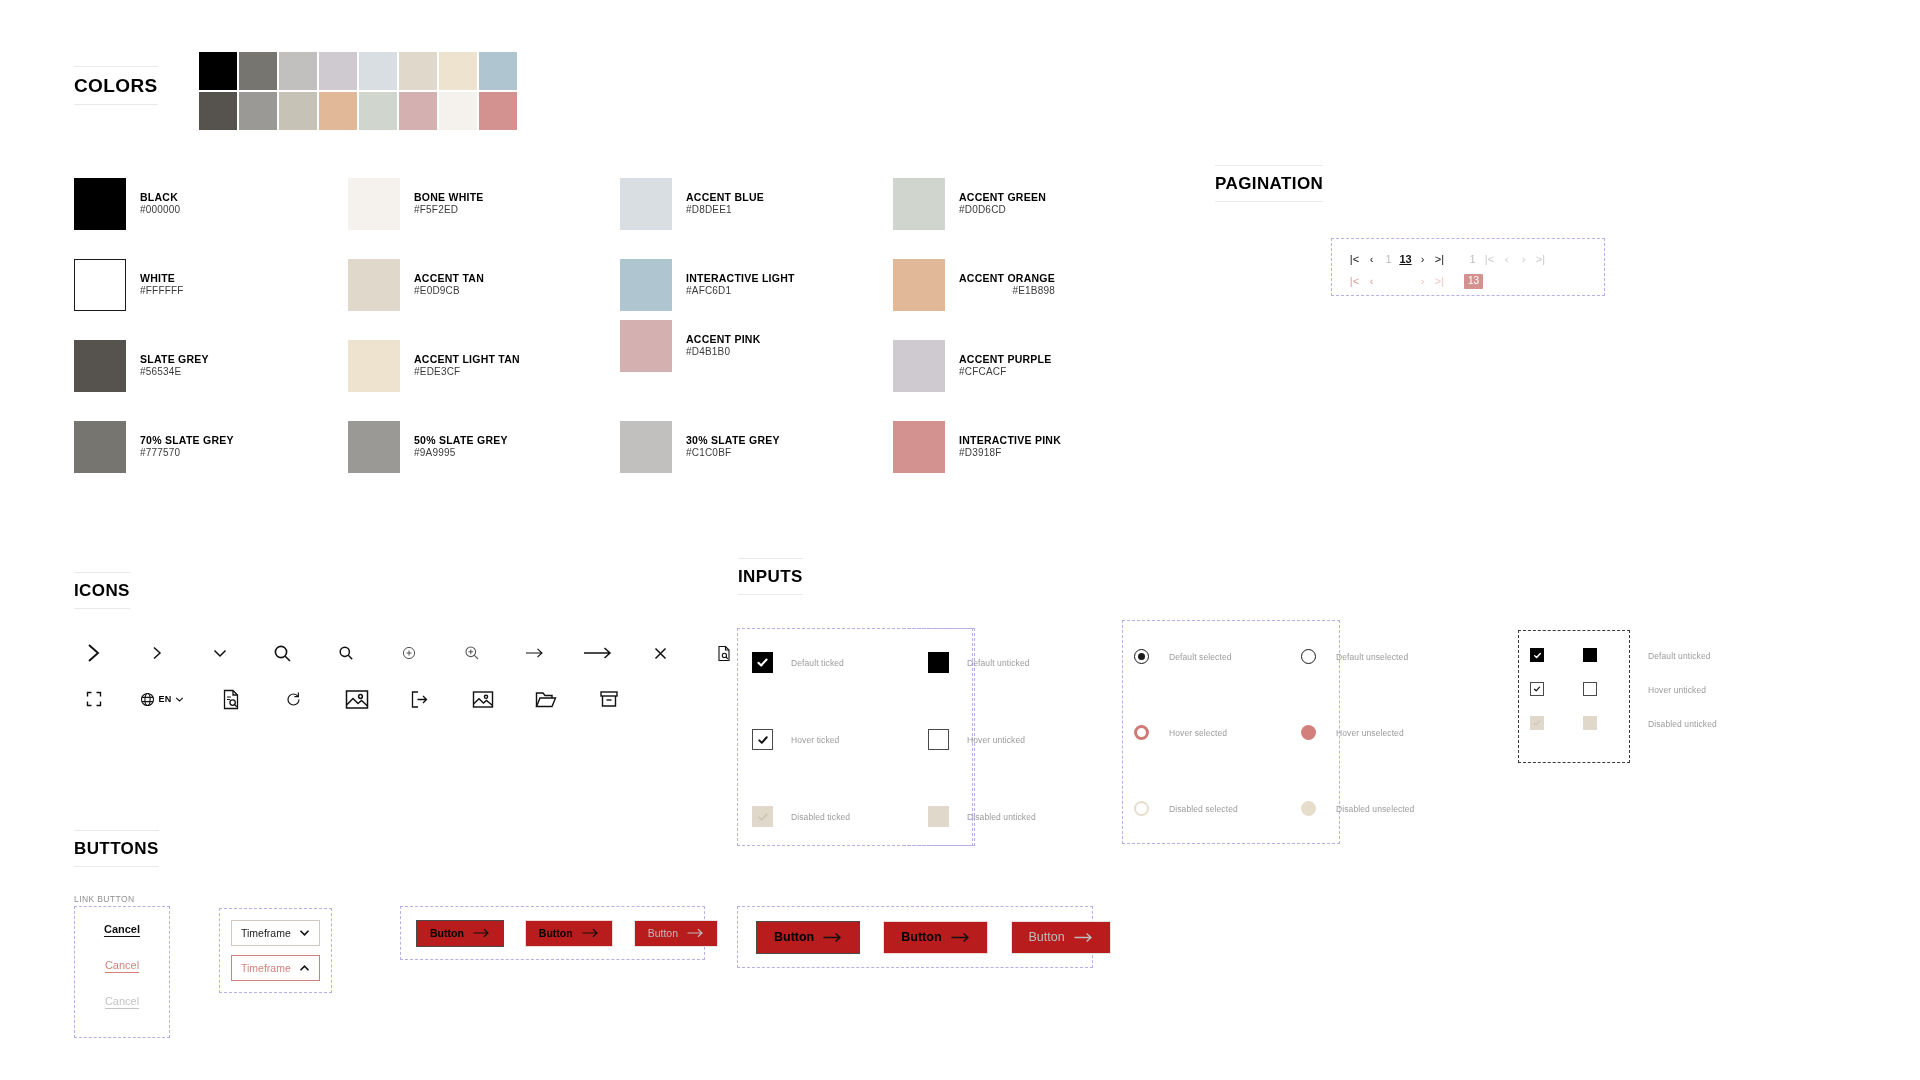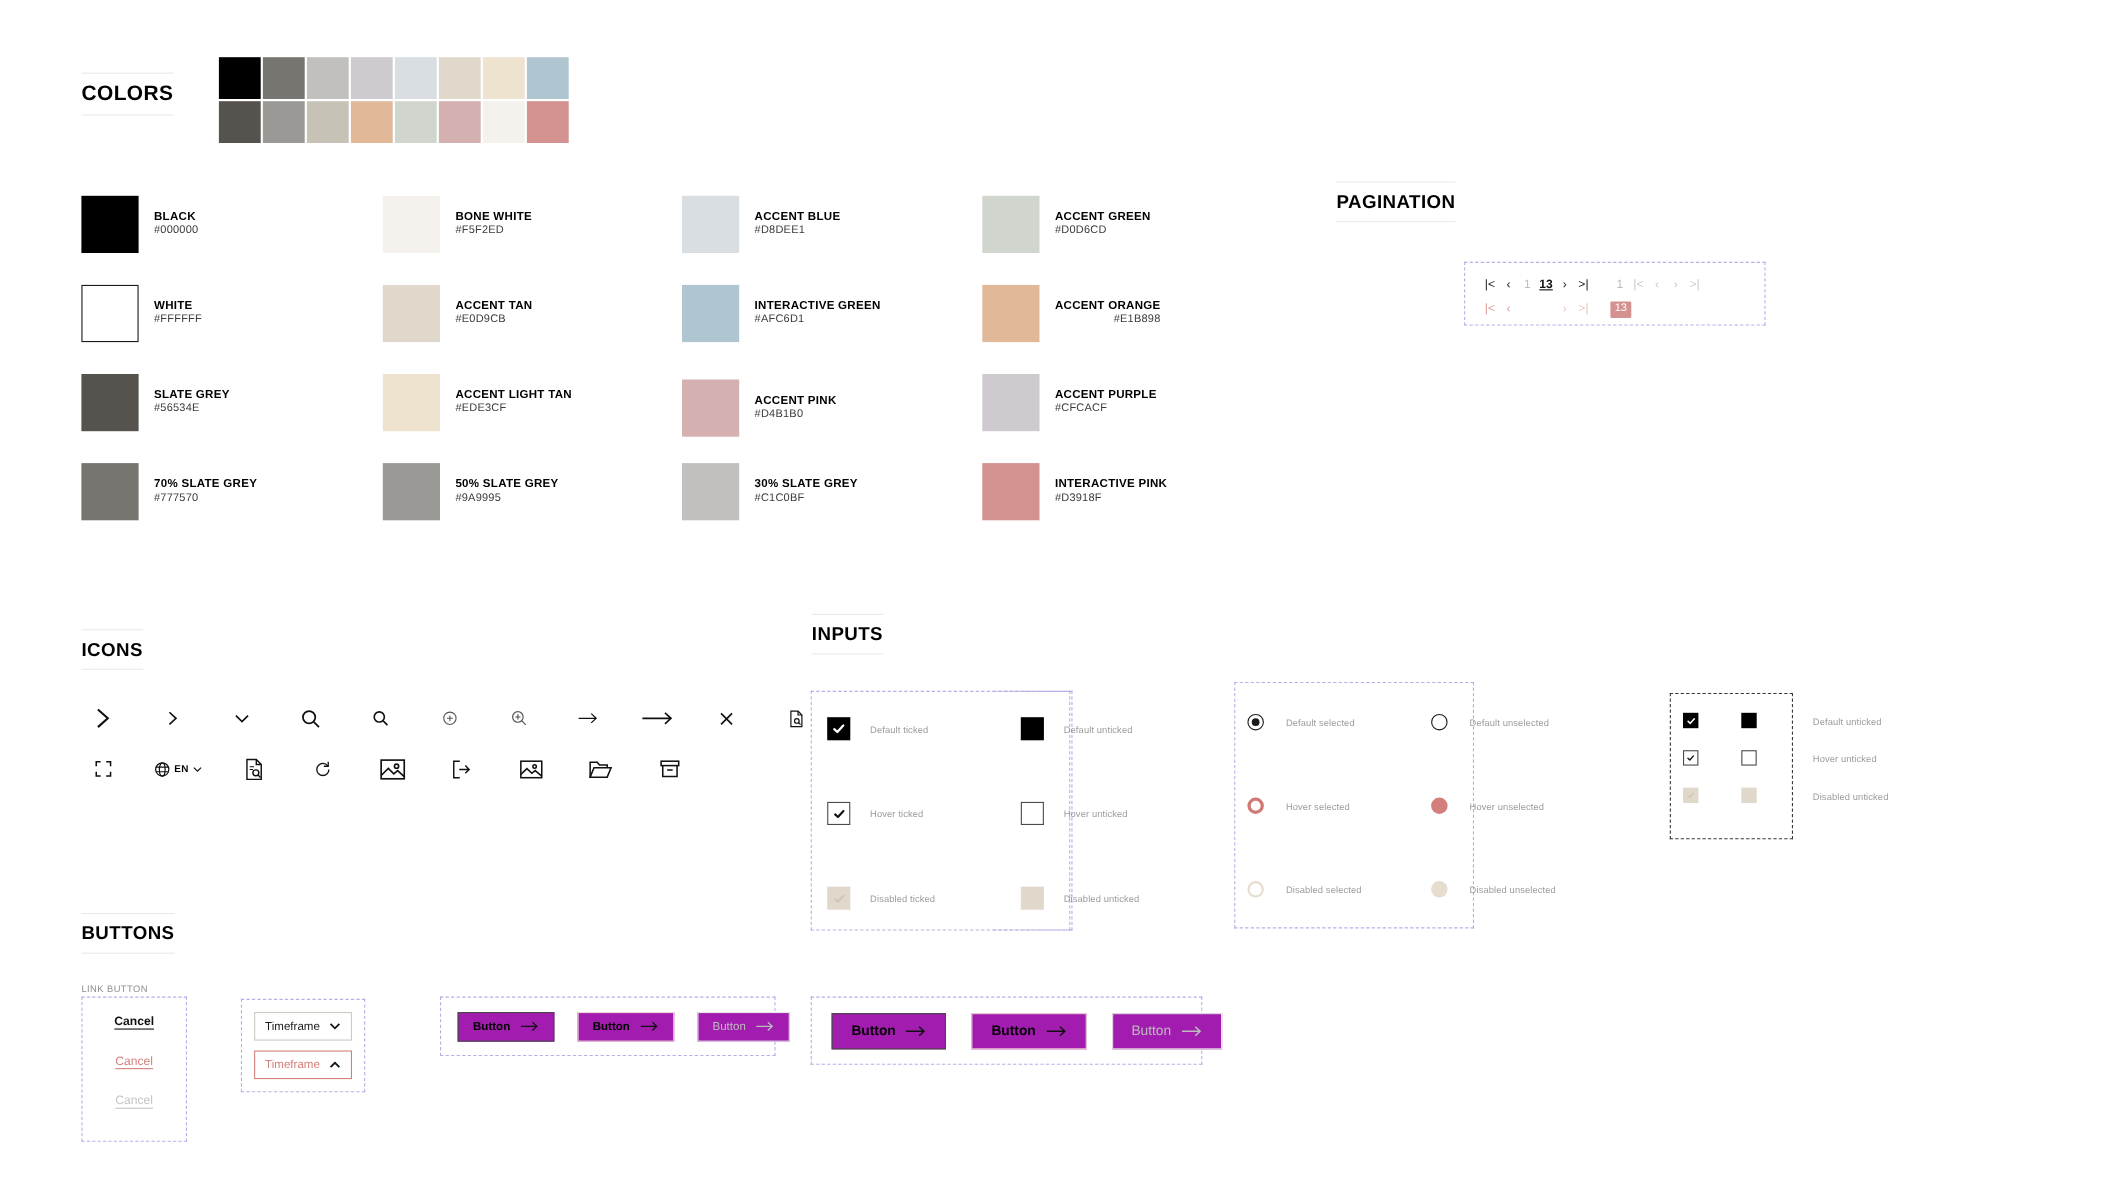--- a/index.html
+++ b/index.html
@@ -127,21 +127,21 @@
     width: 89px; height: 26px; display: flex; align-items: center;
     justify-content: space-between; padding: 0 9px;
     font-size: 10.5px; background: #fff;
   }
   .dd.n { border: 1px solid #cfc9c1; color: #1a1a1a; }
   .dd.a { border: 1px solid #d3807c; color: #d3807c; }
 
   .btn-box { position: absolute; border: 1px dashed #b9aee6; display: flex; align-items: center; }
   .btn {
     display: flex; align-items: center; justify-content: center; gap: 9px;
-    background: #a21caf; white-space: nowrap;
+    background: #b91c1c; white-space: nowrap;
   }
   .btn .t { font-weight: bold; }
   .btn.sm { height: 27px; padding: 0 13px; font-size: 10.5px; }
   .btn.lg { height: 33px; padding: 0 17px; font-size: 12.5px; }
   .btn.pri { border: 1.4px solid #4a4a4a; color: #000; }
   .btn.acc { border: 1px solid #edd8d4; color: #000; }
   .btn.dis { border: 1px solid #e4e4e4; color: #bdbdbd; }
 </style>
 </head>
 <body>
@@ -233,25 +233,25 @@
       <div class="chip" style="left: 620px; top: 178px;">
         <div class="sw" style="background: rgb(216, 222, 225);"></div>
         <div class="meta">
           <div class="nm">ACCENT BLUE</div>
           <div class="hx">#D8DEE1</div>
         </div>
       </div>
       <div class="chip" style="left: 620px; top: 259px;">
         <div class="sw" style="background: rgb(175, 198, 209);"></div>
         <div class="meta">
-          <div class="nm">INTERACTIVE GREEN</div>
+          <div class="nm">INTERACTIVE LIGHT</div>
           <div class="hx">#AFC6D1</div>
         </div>
       </div>
-      <div class="chip" style="left: 620px; top: 345px;">
+      <div class="chip" style="left: 620px; top: 320px;">
         <div class="sw" style="background: rgb(212, 177, 176);"></div>
         <div class="meta">
           <div class="nm">ACCENT PINK</div>
           <div class="hx">#D4B1B0</div>
         </div>
       </div>
       <div class="chip" style="left: 620px; top: 421px;">
         <div class="sw" style="background: rgb(193, 192, 191);"></div>
         <div class="meta">
           <div class="nm">30% SLATE GREY</div>

